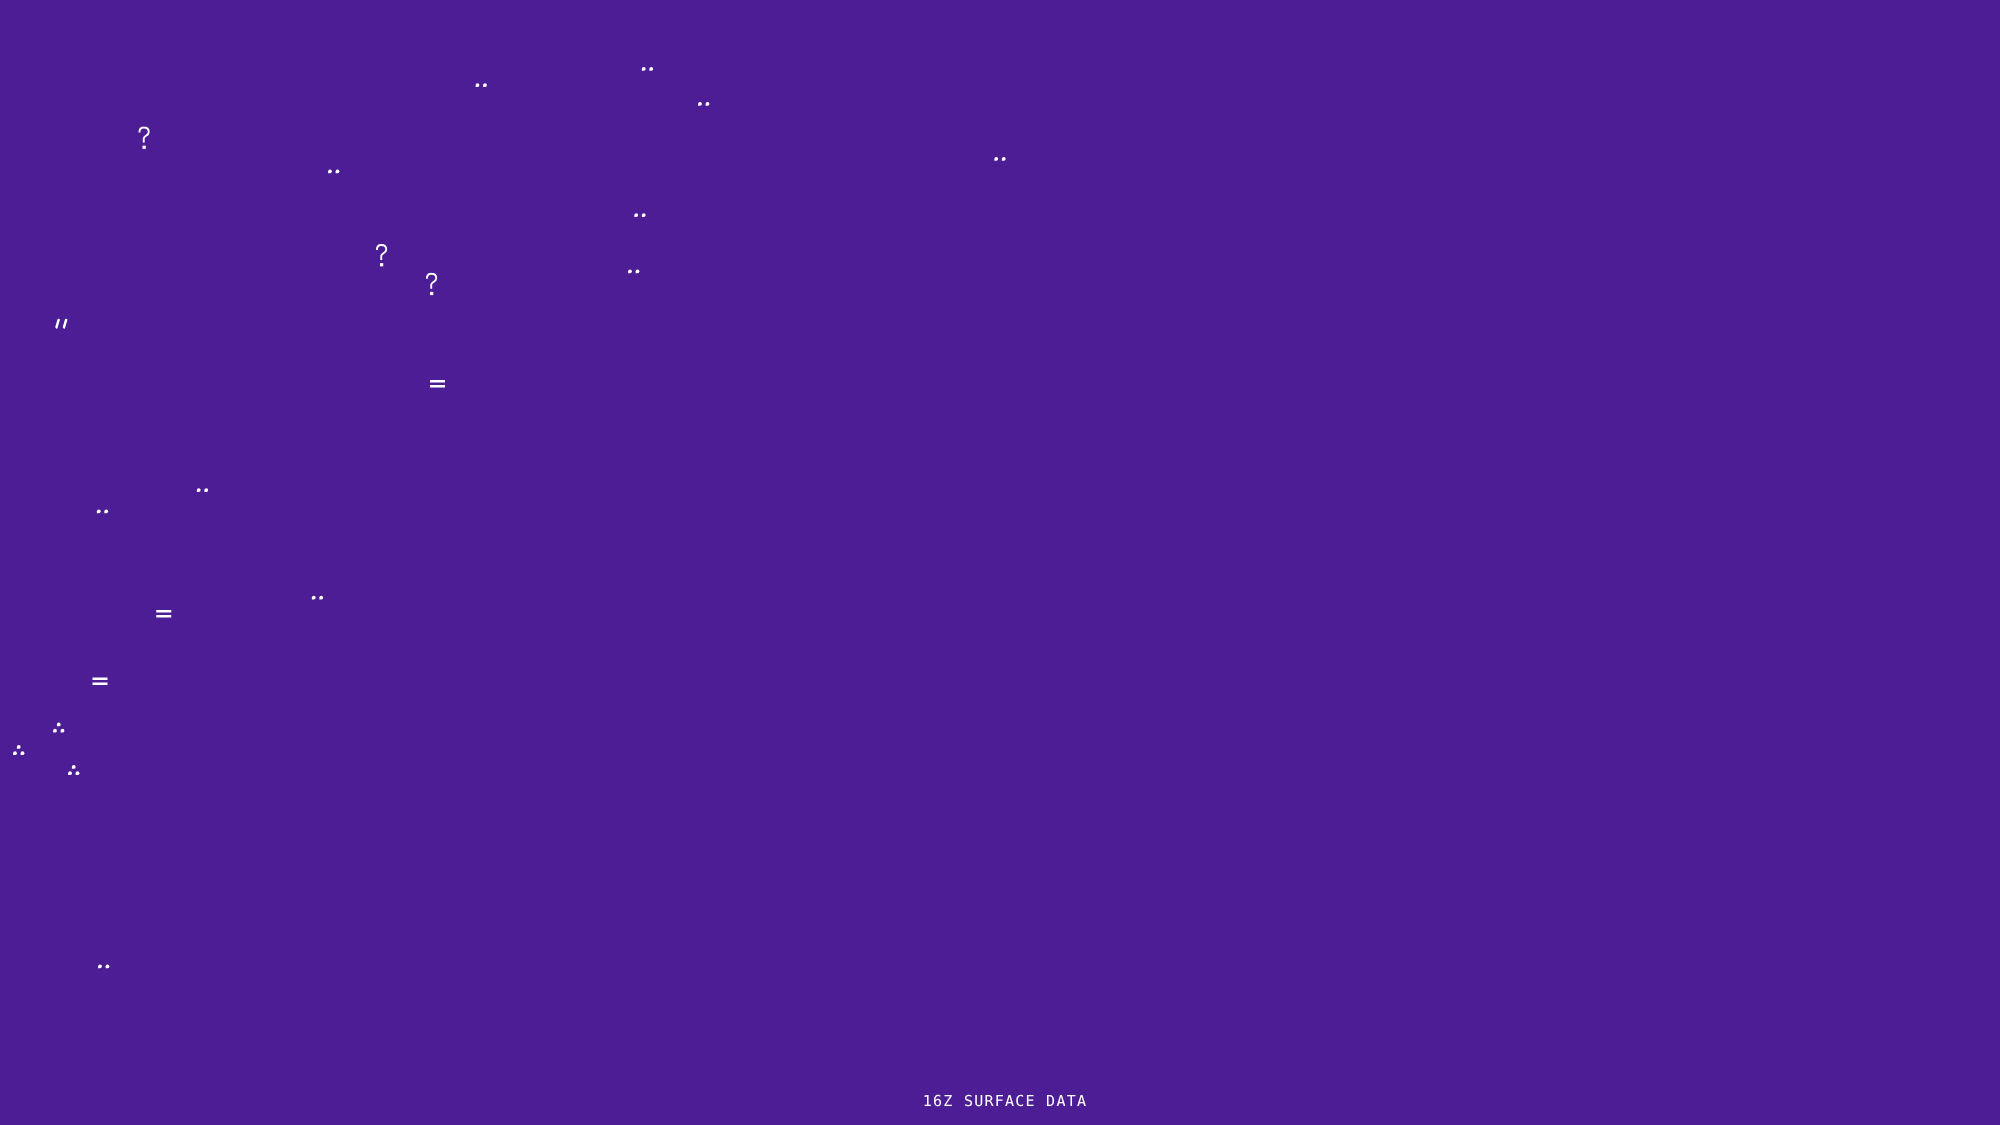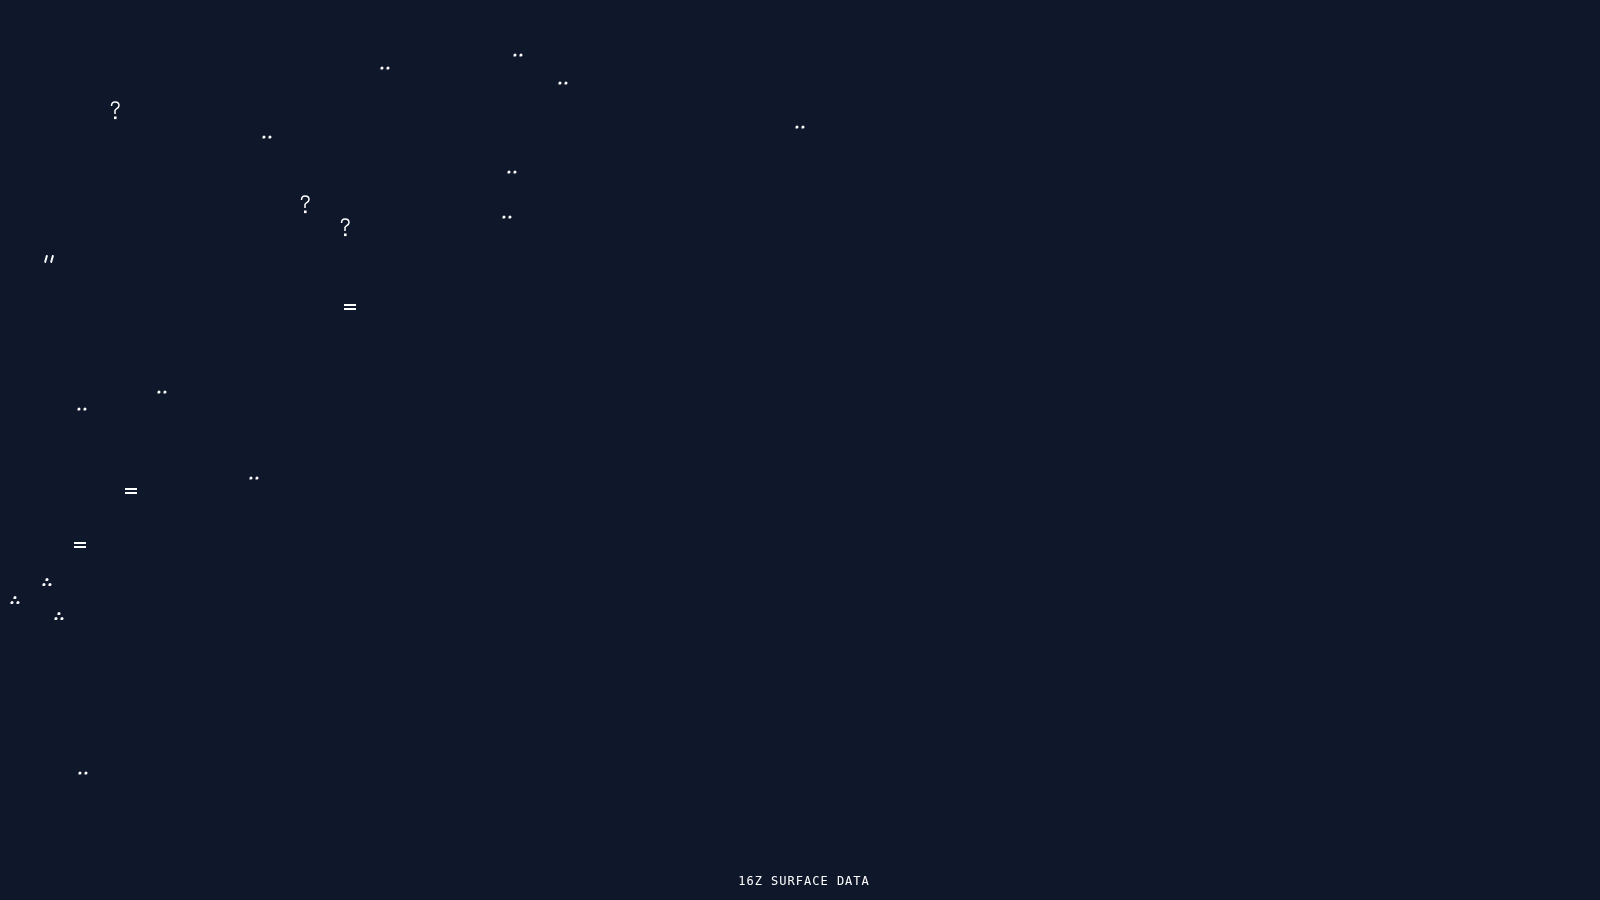--- a/index.html
+++ b/index.html
@@ -4,21 +4,21 @@
 <style>
   html, body {
     margin: 0;
     padding: 0;
     background: #000;
   }
   #plot {
     position: relative;
     width: 1600px;
     height: 900px;
-    background: #0f172a;
+    background: #4c1d95;
     overflow: hidden;
     font-family: "DejaVu Sans Mono", "Liberation Mono", monospace;
   }
   .sym {
     position: absolute;
     transform: translate(-50%, -50%);
     display: flex;
     align-items: center;
   }
   

